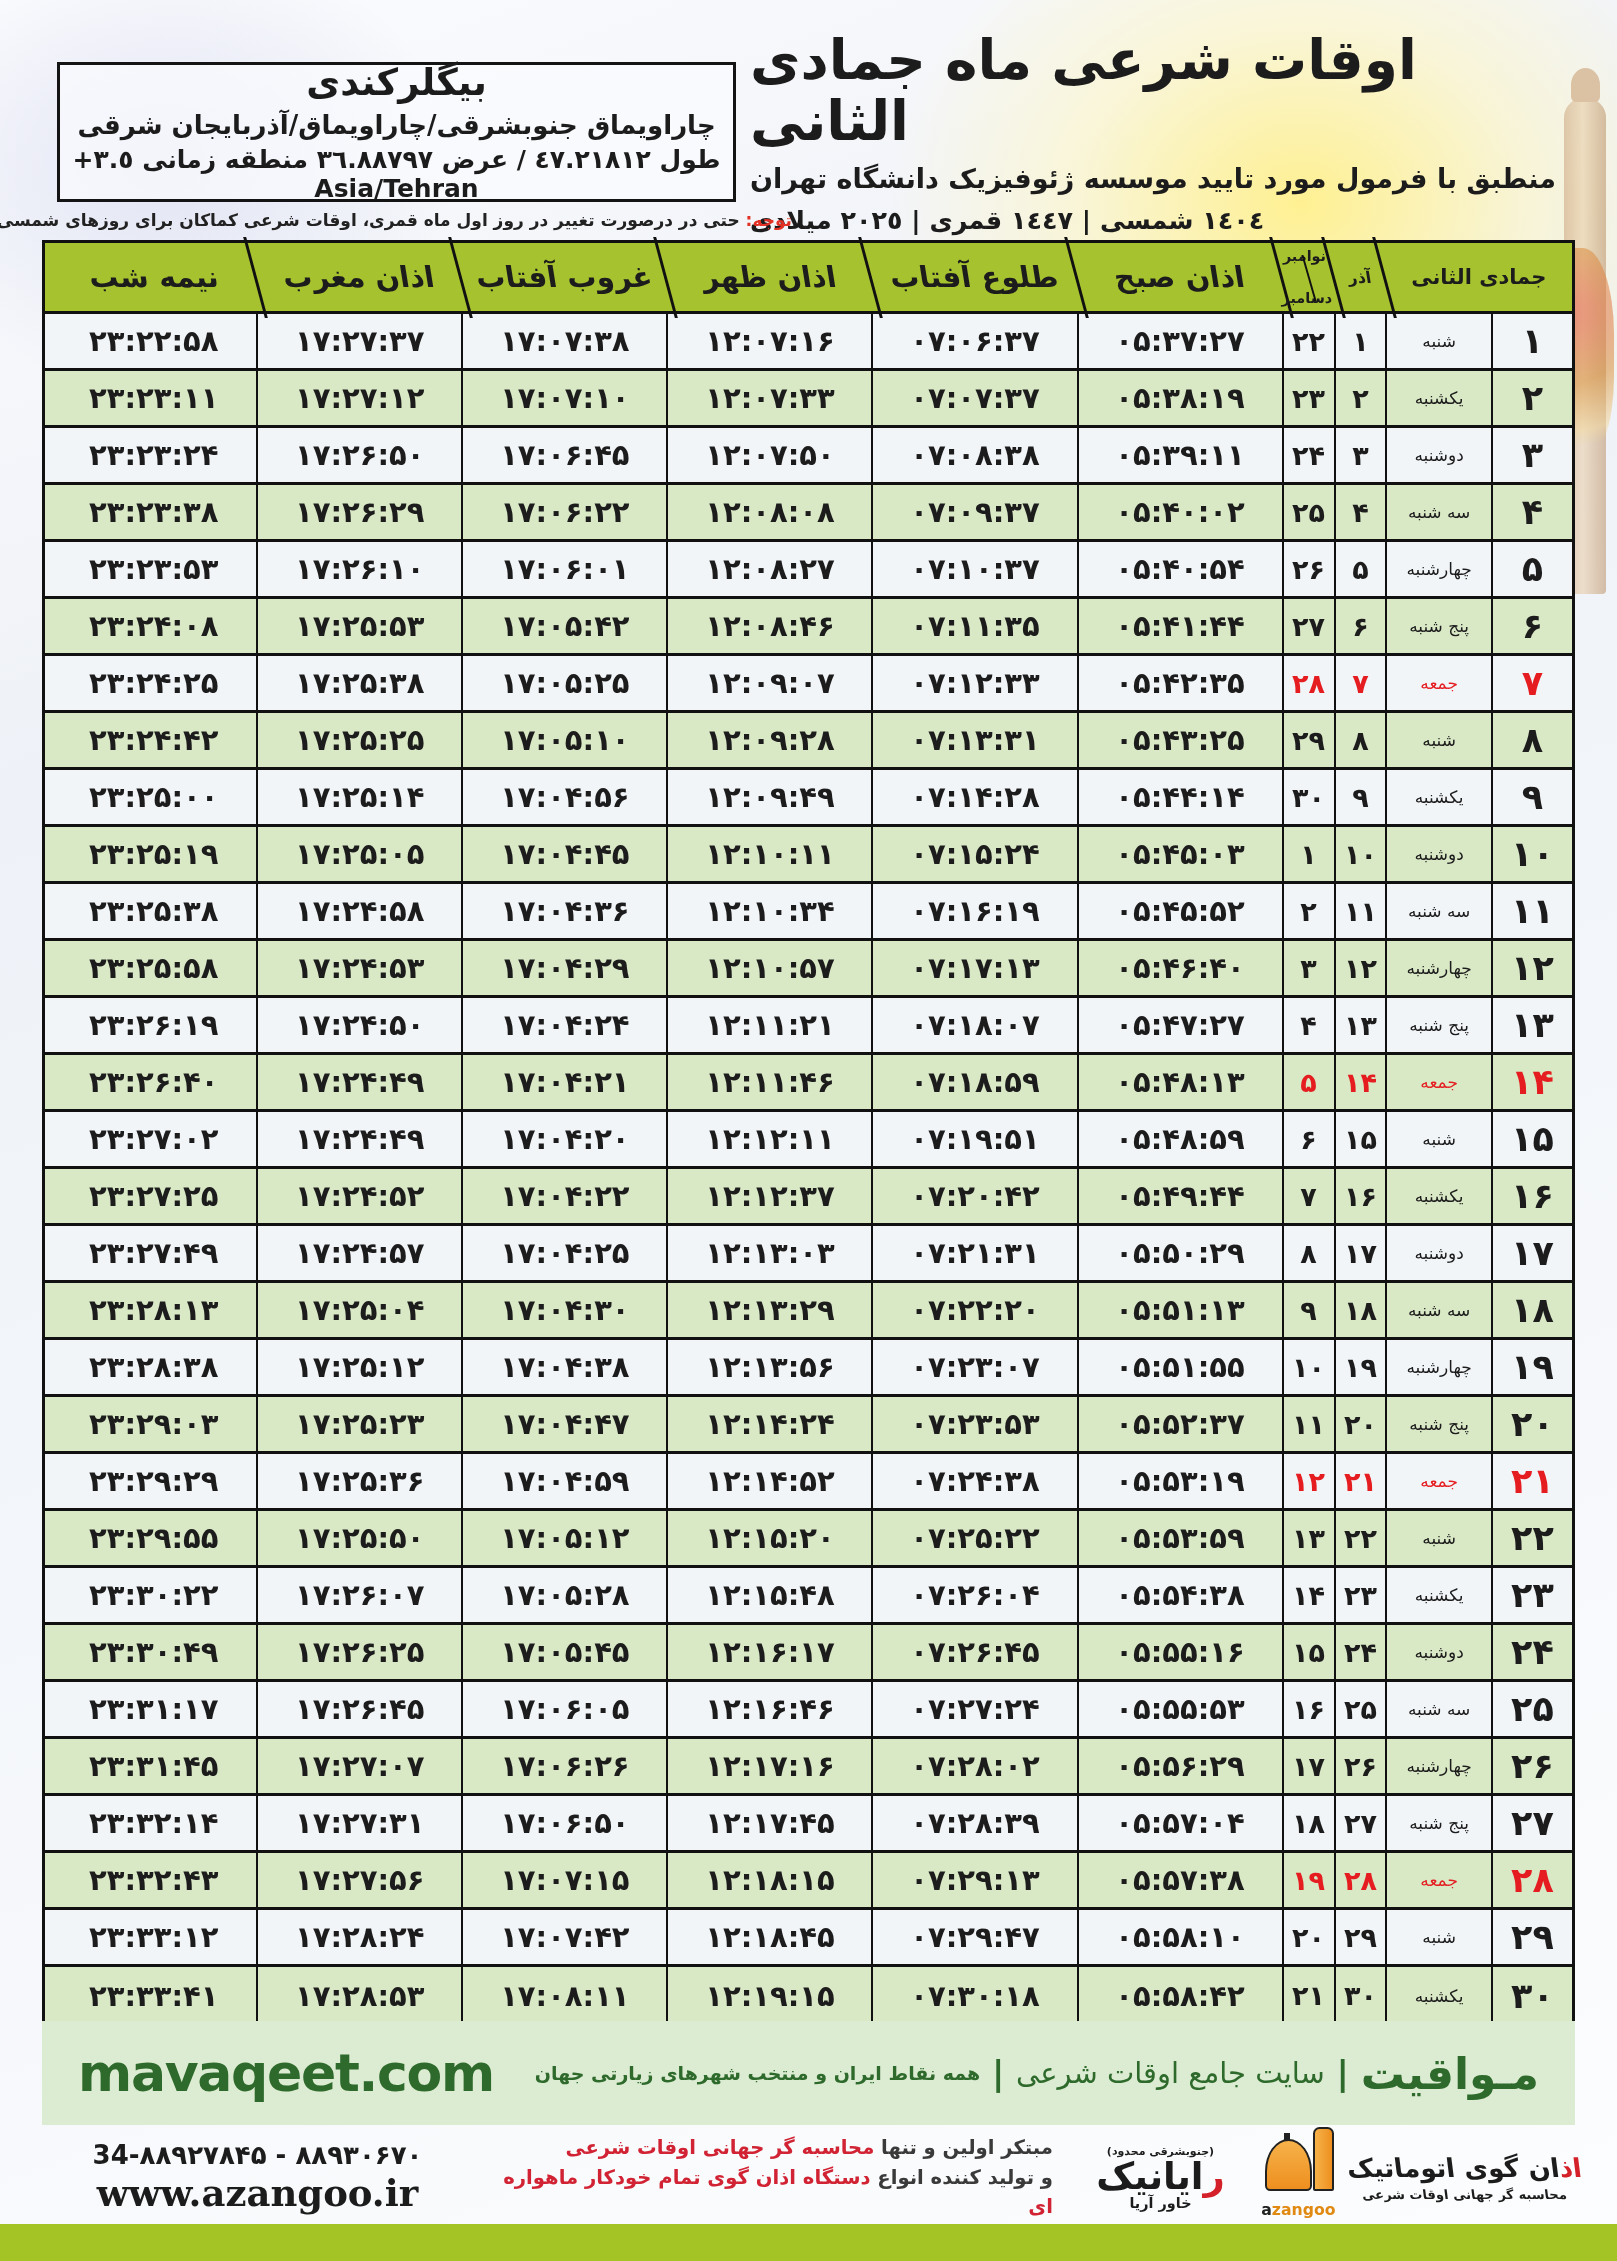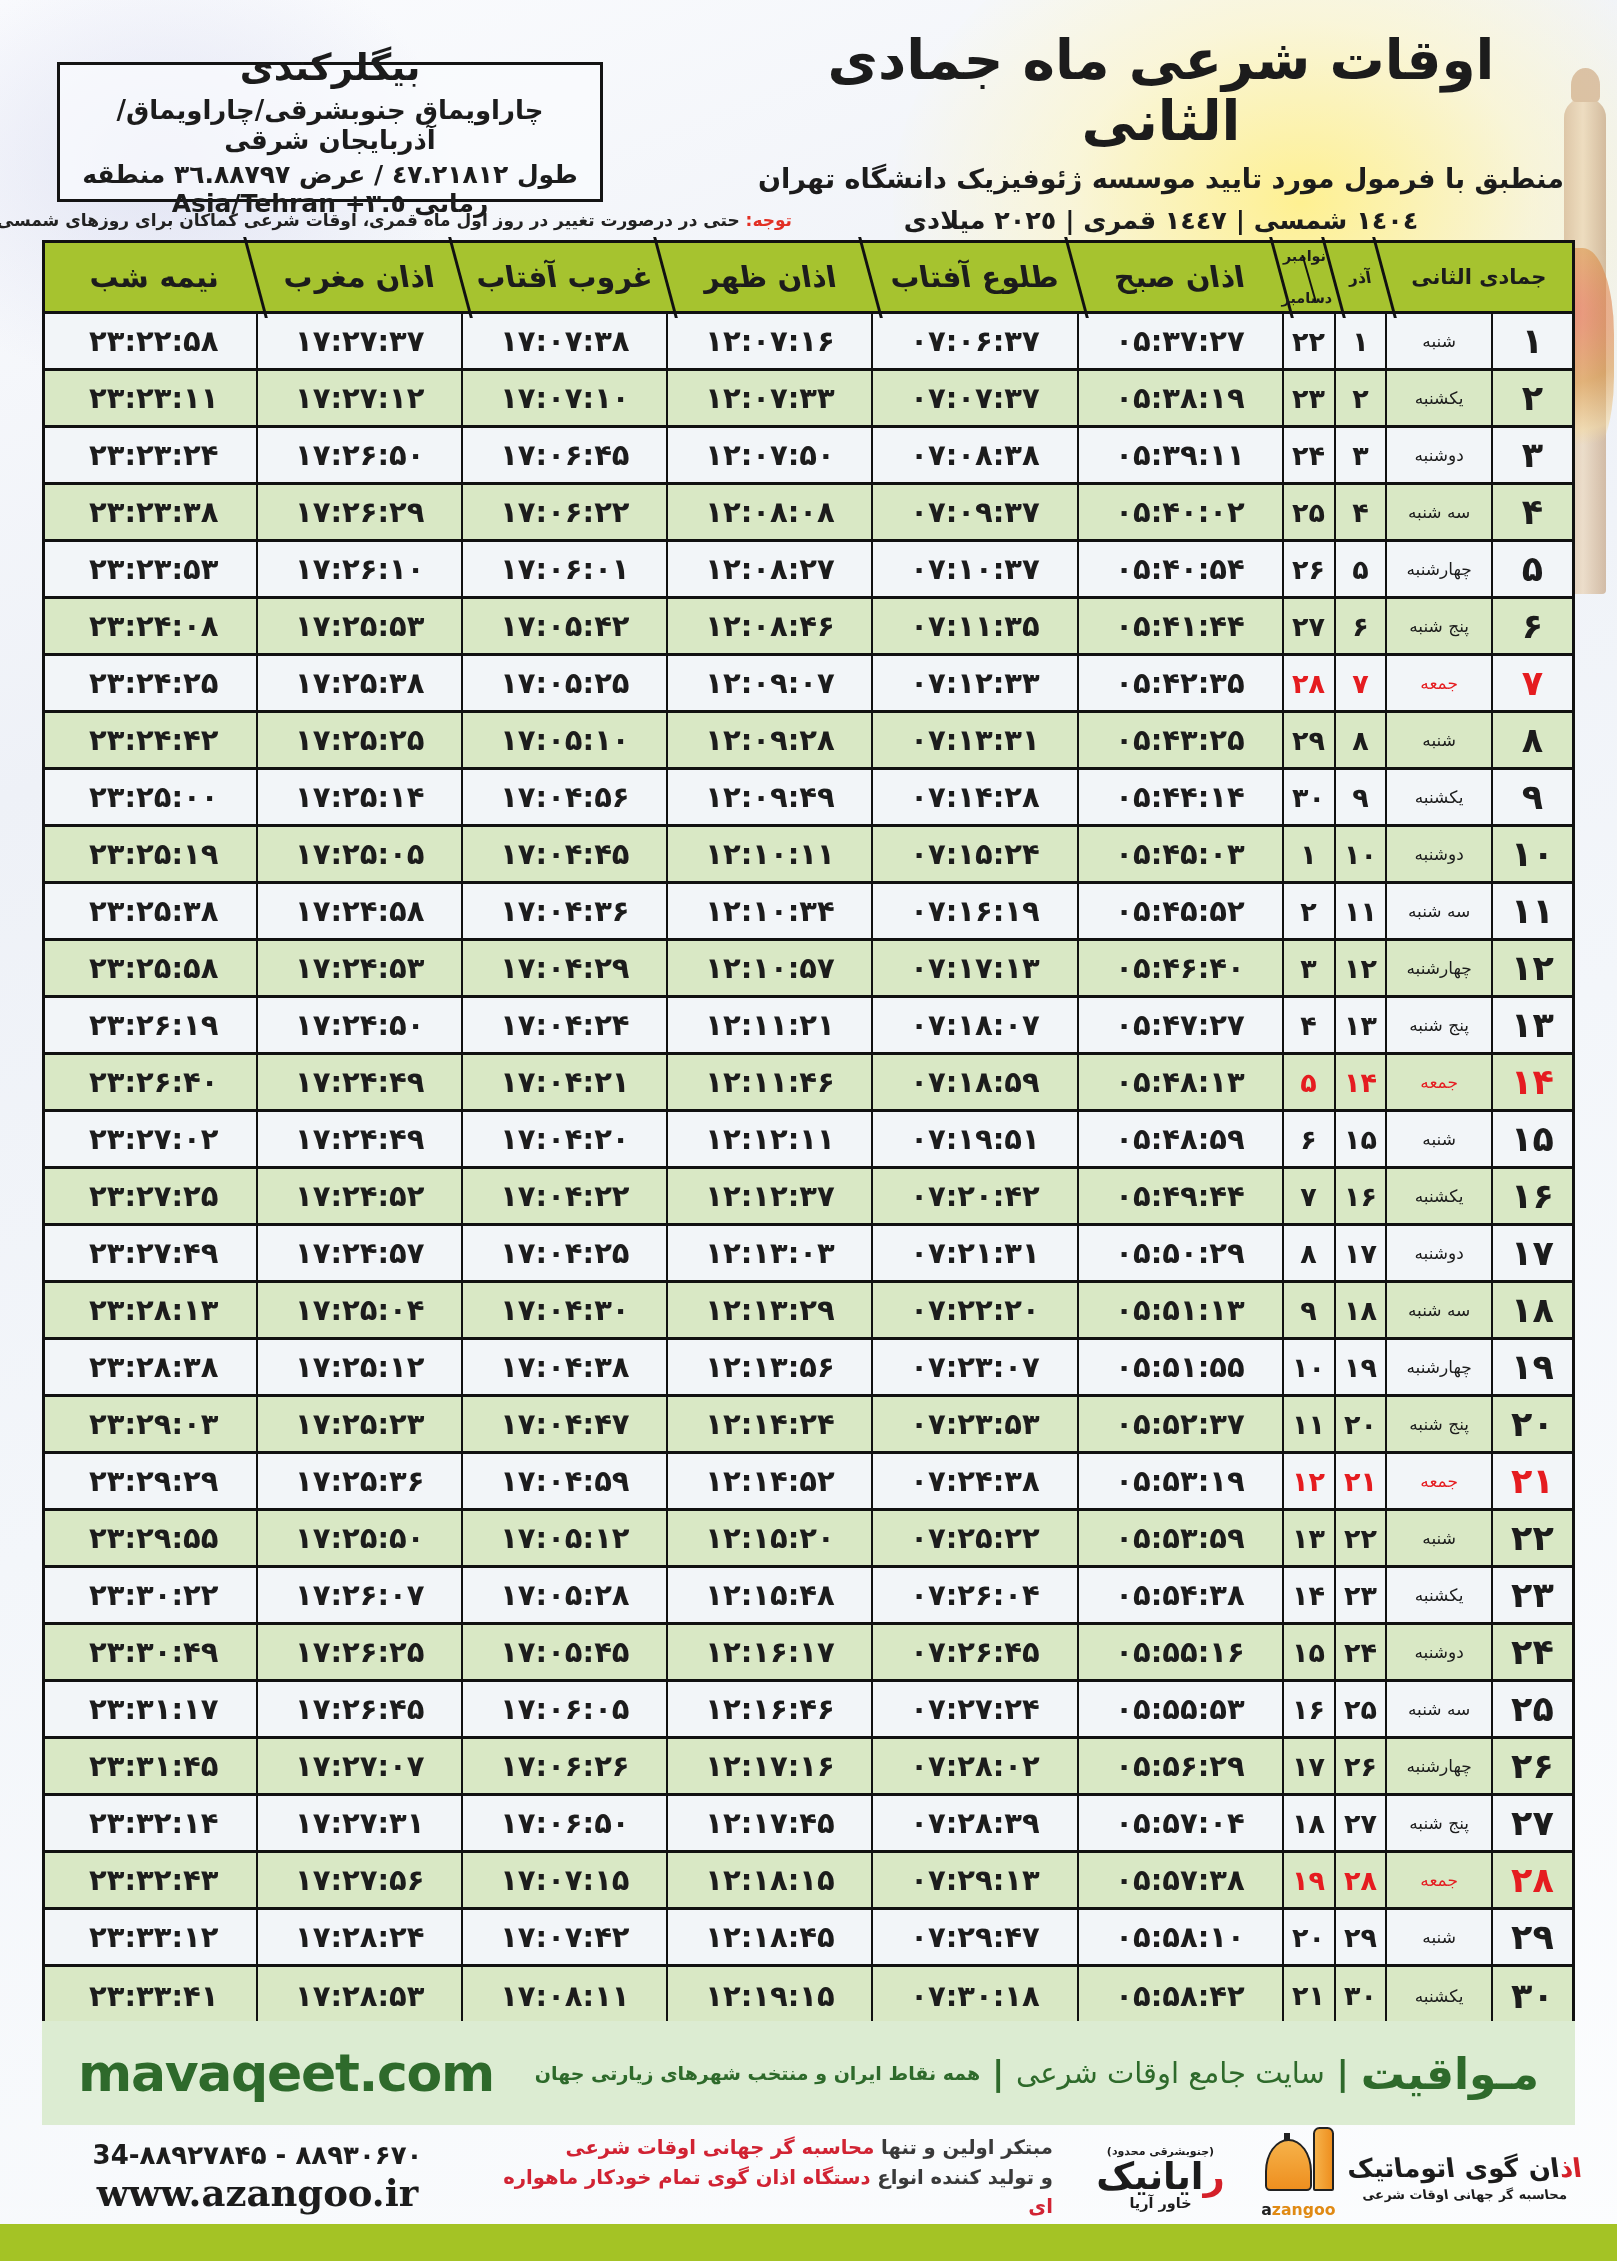--- a/index.html
+++ b/index.html
@@ -12,29 +12,29 @@
   .lavender{position:absolute;left:-130px;top:-65px;width:587px;height:457px;border-radius:50%;
         background:radial-gradient(ellipse at center,rgba(205,208,235,.5),rgba(205,208,235,0) 70%);}
   .minaret{position:absolute;right:11.7px;top:98px;width:42px;height:496px;opacity:.55;
         background:linear-gradient(90deg,#caa27a,#e8cba4 45%,#b98e63);border-radius:19.6px 19.6px 3.9px 3.9px;}
   .minaret::before{content:"";position:absolute;left:6.5px;top:-30px;width:29px;height:34px;
         background:#c79a6d;border-radius:50% 50% 5.2px 5.2px;}
   .mosaic{position:absolute;right:3.9px;top:248px;width:78px;height:215px;opacity:.55;border-radius:40%;
         background:radial-gradient(circle at 40% 30%,#e8584a,#d9903c 45%,#f2d8a0 75%,transparent 85%);}
 
   
-  .loc-box{position:absolute;left:57px;top:62px;width:546px;height:140px;border:3.3px solid #141414;
+  .loc-box{position:absolute;left:57px;top:62px;width:679px;height:140px;border:3.3px solid #141414;
         box-sizing:border-box;background:rgba(249,251,253,.72);display:flex;flex-direction:column;
         justify-content:center;align-items:center;gap:5.2px;direction:rtl;text-align:center;z-index:2;}
   .loc-city{font-size:37px;font-weight:bold;}
   .loc-region{font-size:26px;font-weight:bold;}
   .loc-coords{font-size:25px;font-weight:bold;}
 
   
-  .title-block{position:absolute;left:750px;right:46px;top:30px;text-align:center;direction:rtl;z-index:2;}
+  .title-block{position:absolute;left:750px;right:46px;top:30px;text-align:left;direction:rtl;z-index:2;}
   .main-title{font-size:55px;font-weight:bold;line-height:1.1;}
   .subtitle{font-size:27px;font-weight:bold;margin-top:11.7px;}
   .years{font-size:25.4px;font-weight:bold;margin-top:11.7px;}
 
   
   .notice{position:absolute;left:42px;top:210px;width:750px;direction:rtl;text-align:right;
         font-size:17px;font-weight:bold;color:#222;z-index:2;white-space:nowrap;}
   .notice .lbl{color:#e23024;}
 
   

